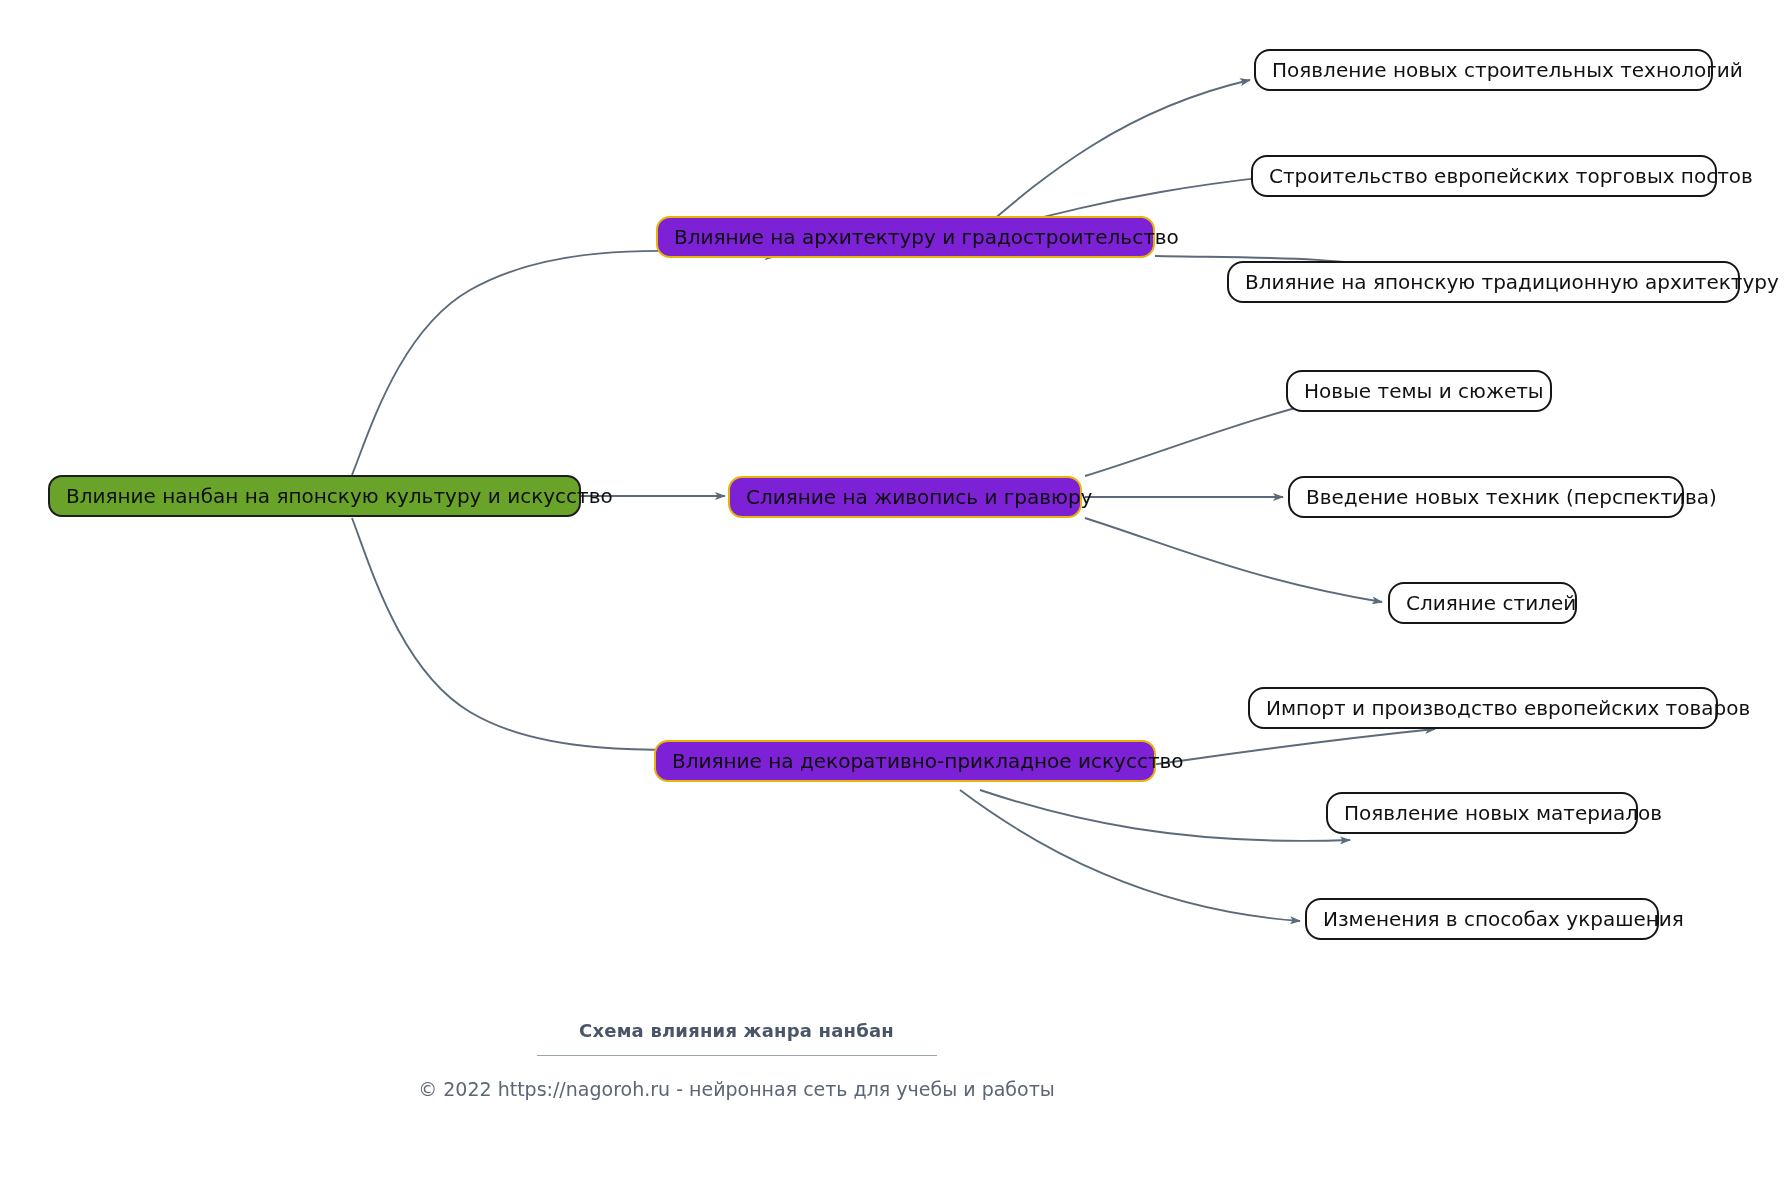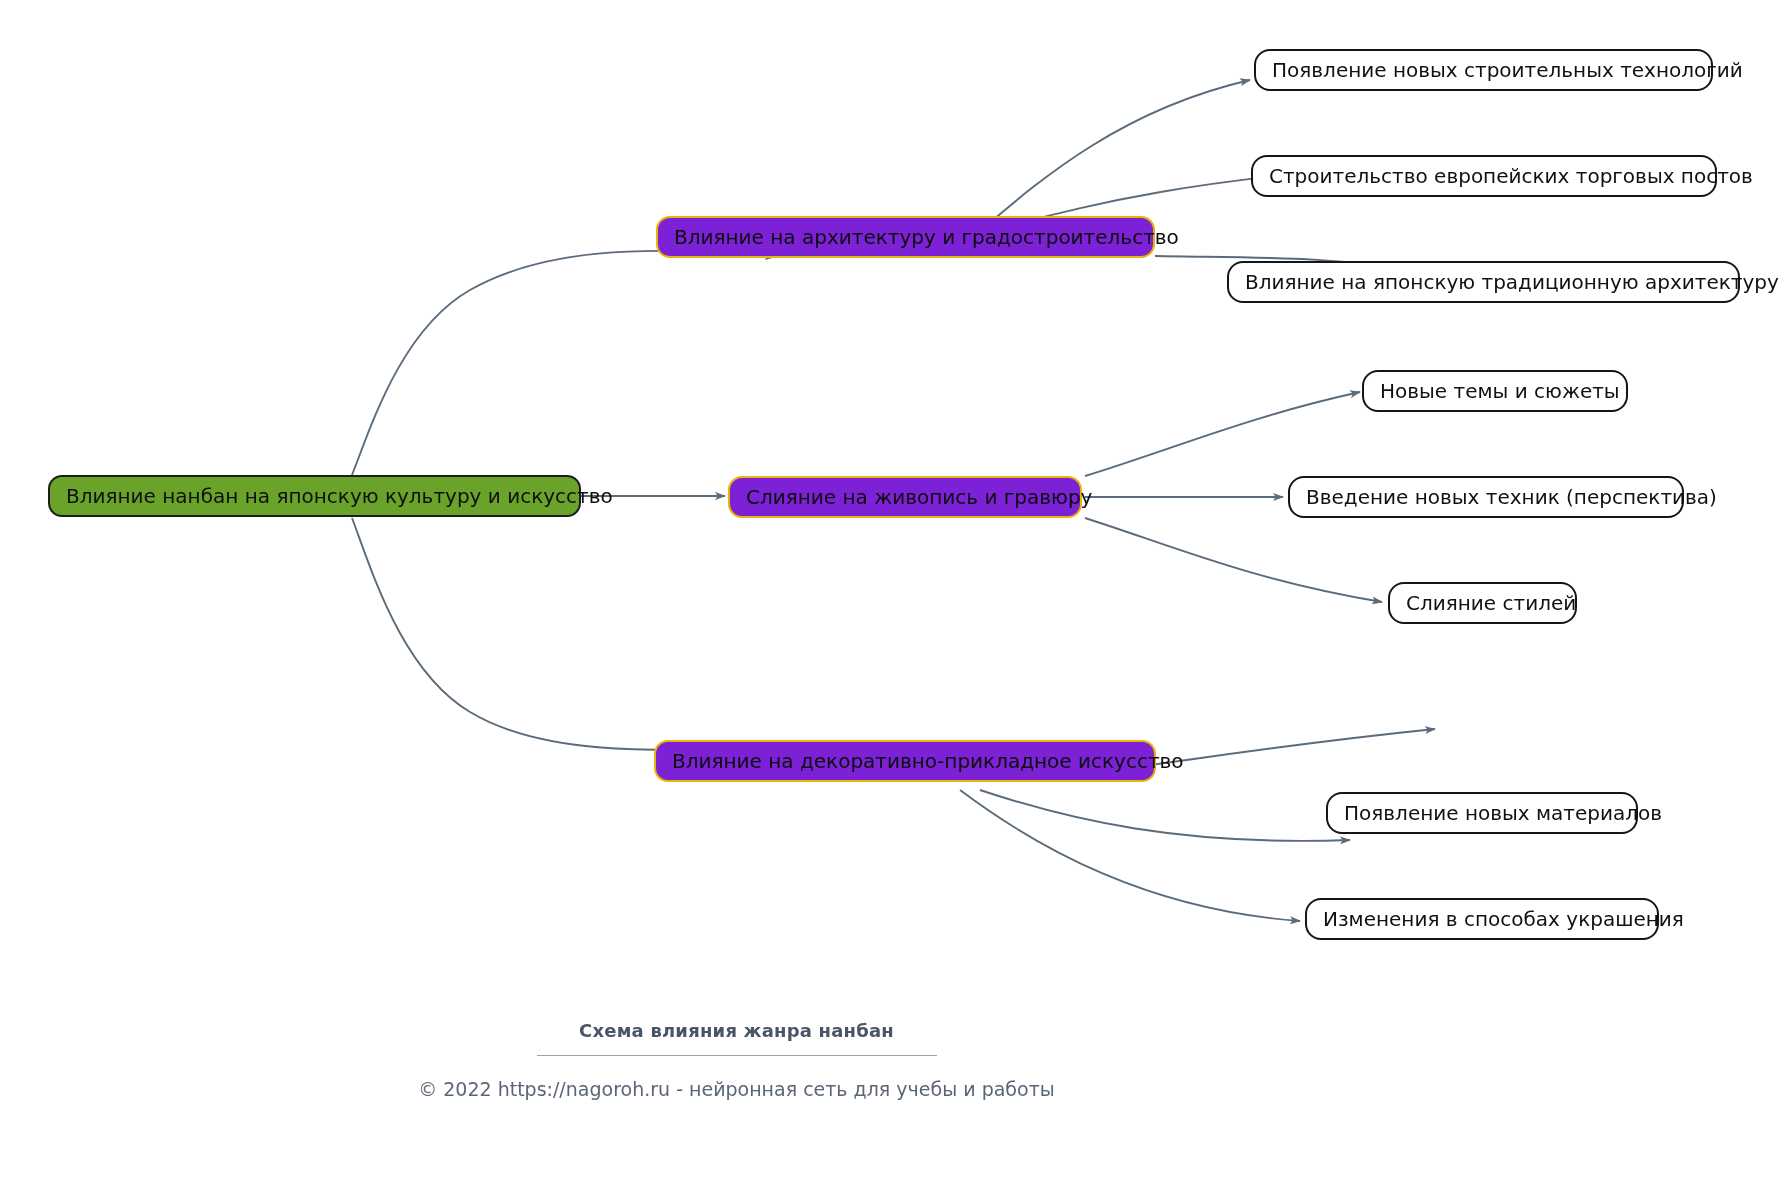--- a/index.html
+++ b/index.html
@@ -154,36 +154,39 @@
   </div>
 
   <div class="node node-leaf" style="left:1227px; top:261px; width:513px;">
     <span class="node-label">Влияние на японскую традиционную архитектуру</span>
   </div>
 
   <div class="node node-branch" style="left:728px; top:476px; width:354px;">
     <span class="node-label">Слияние на живопись и гравюру</span>
   </div>
 
-  <div class="node node-leaf" style="left:1362px; top:370px; width:266px;">
+  <div class="node node-leaf" style="left:1286px; top:370px; width:266px;">
     <span class="node-label">Новые темы и сюжеты</span>
   </div>
 
   <div class="node node-leaf" style="left:1288px; top:476px; width:396px;">
     <span class="node-label">Введение новых техник (перспектива)</span>
   </div>
 
   <div class="node node-leaf" style="left:1388px; top:582px; width:189px;">
     <span class="node-label">Слияние стилей</span>
   </div>
 
   <div class="node node-branch" style="left:654px; top:740px; width:502px;">
     <span class="node-label">Влияние на декоративно-прикладное искусство</span>
   </div>
 
+  <div class="node node-leaf" style="left:1248px; top:687px; width:470px;">
+    <span class="node-label">Импорт и производство европейских товаров</span>
+  </div>
 
   <div class="node node-leaf" style="left:1326px; top:792px; width:312px;">
     <span class="node-label">Появление новых материалов</span>
   </div>
 
   <div class="node node-leaf" style="left:1305px; top:898px; width:354px;">
     <span class="node-label">Изменения в способах украшения</span>
   </div>
 
   <div id="footer">

